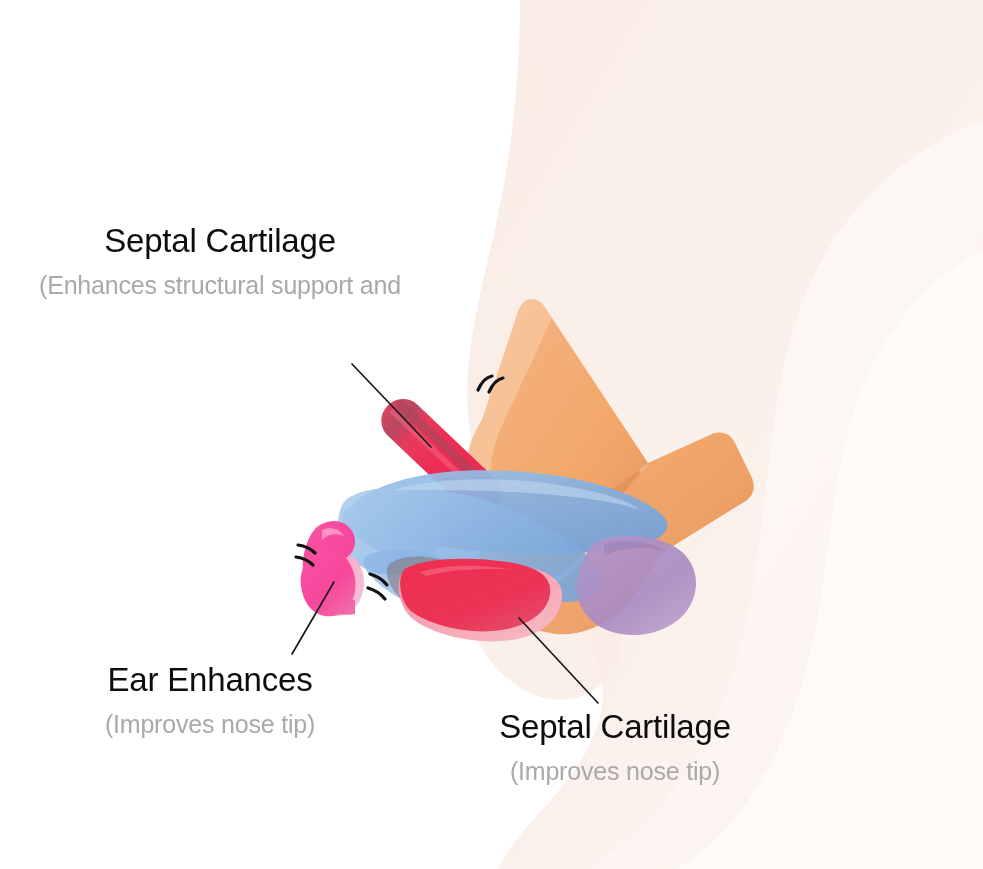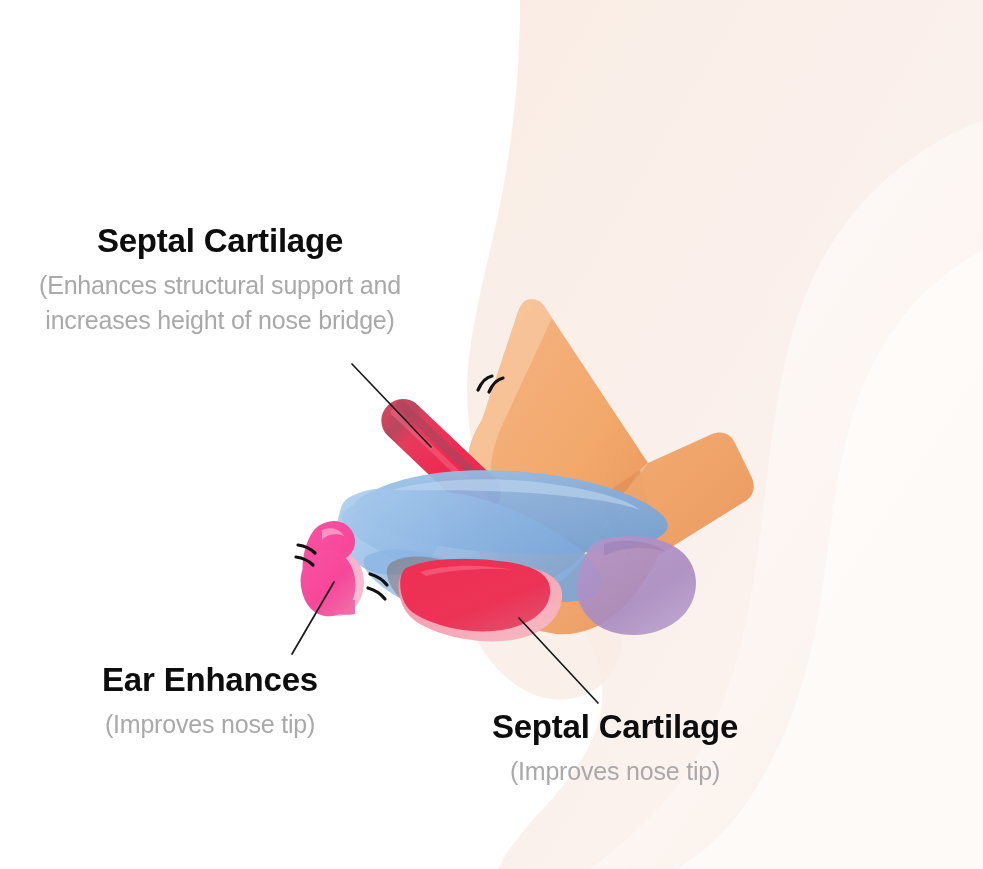--- a/index.html
+++ b/index.html
@@ -28,21 +28,21 @@
   }
   .label-block {
     position: absolute;
     text-align: center;
     line-height: 1.0;
     user-select: none;
   }
   .label-title {
     color: #0d0d0d;
     font-size: 33px;
-    font-weight: 700;
+    font-weight: 400;
     letter-spacing: -0.2px;
     white-space: nowrap;
   }
   .label-sub {
     color: #a9a9a9;
     font-size: 25px;
     font-weight: 400;
     letter-spacing: -0.2px;
     margin-top: 11px;
   }
@@ -324,21 +324,20 @@
       <line x1="352" y1="364" x2="431" y2="447"></line>
       <line x1="334" y1="582" x2="292" y2="654"></line>
       <line x1="519" y1="618" x2="598" y2="703"></line>
     </g>
   </svg>
 
   <div class="label-block" id="label-septal-bridge">
     <div class="label-title">Septal Cartilage</div>
     <div class="label-sub">
       <span class="sub-line">(Enhances structural support and</span>
-      <span class="sub-line">increases height of nose bridge)</span>
     </div>
   </div>
 
   <div class="label-block" id="label-ear">
     <div class="label-title">Ear Enhances</div>
     <div class="label-sub">
       <span class="sub-line">(Improves nose tip)</span>
     </div>
   </div>
 

